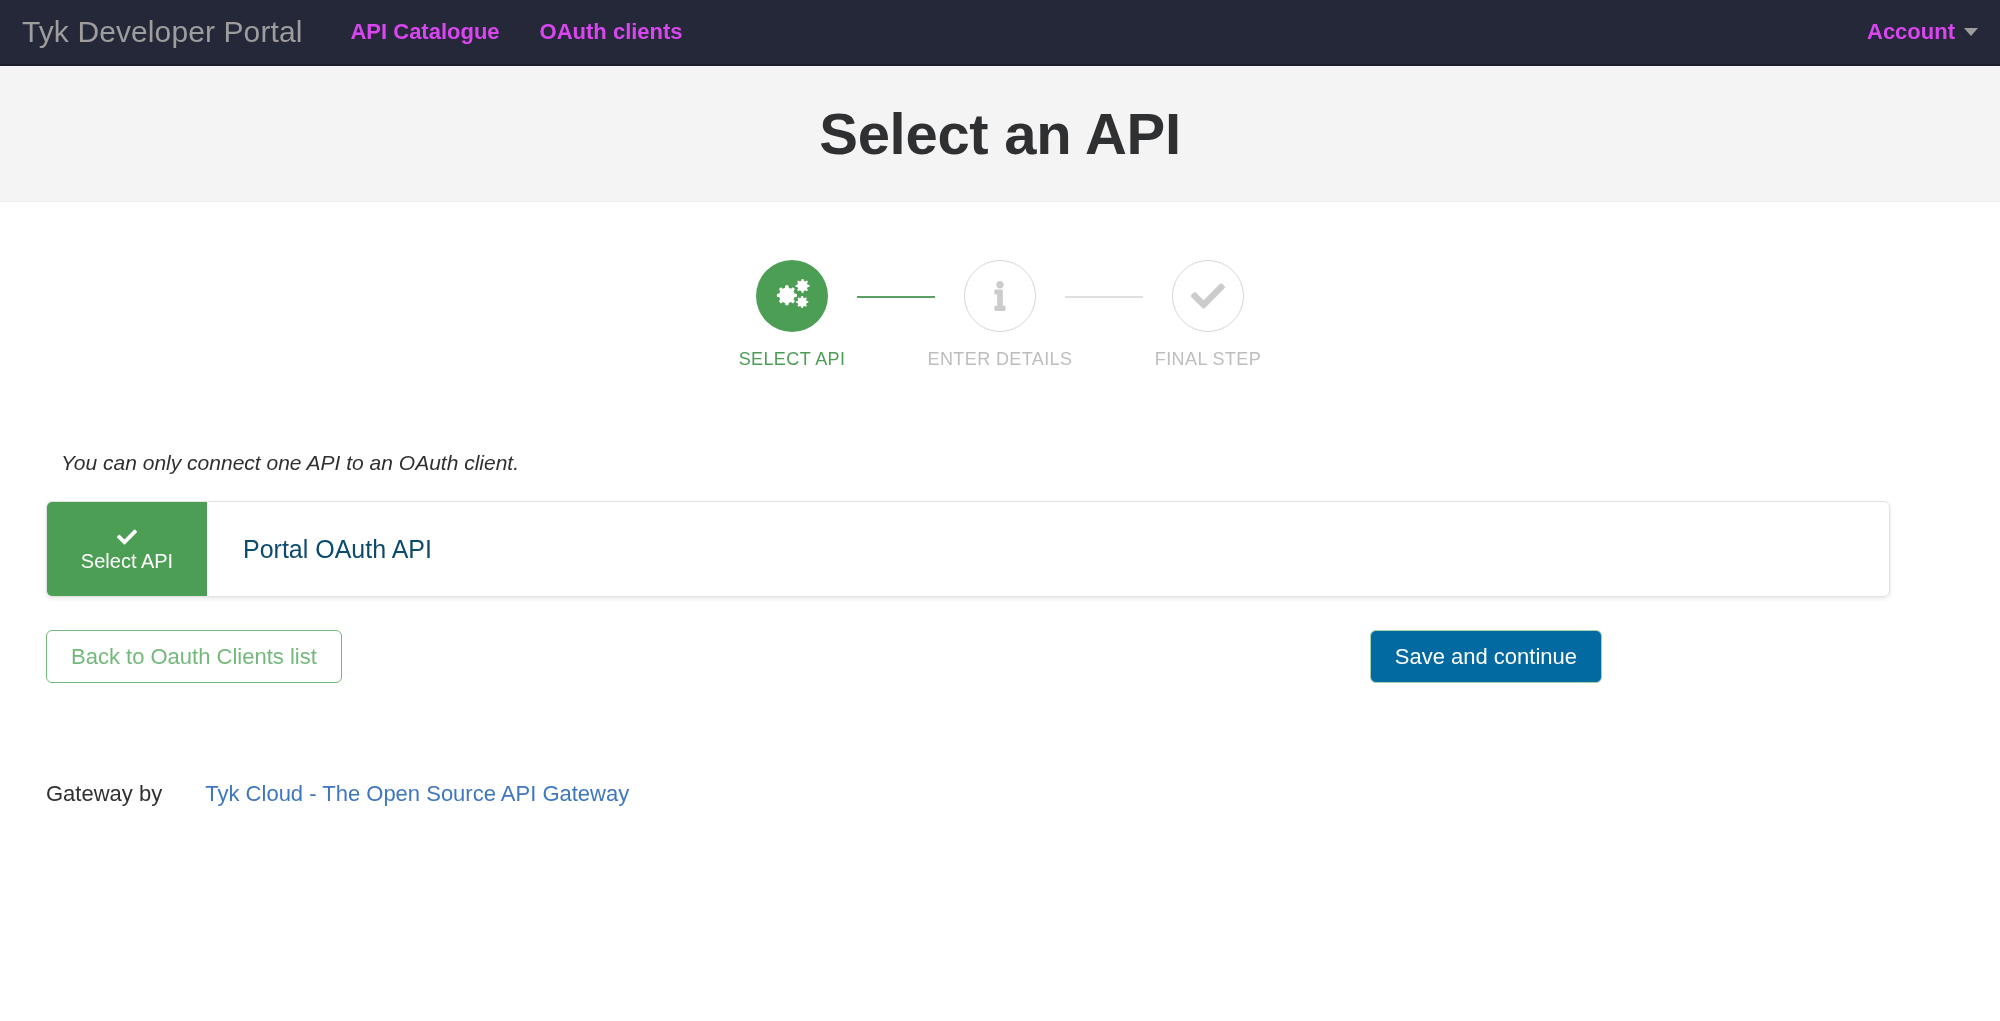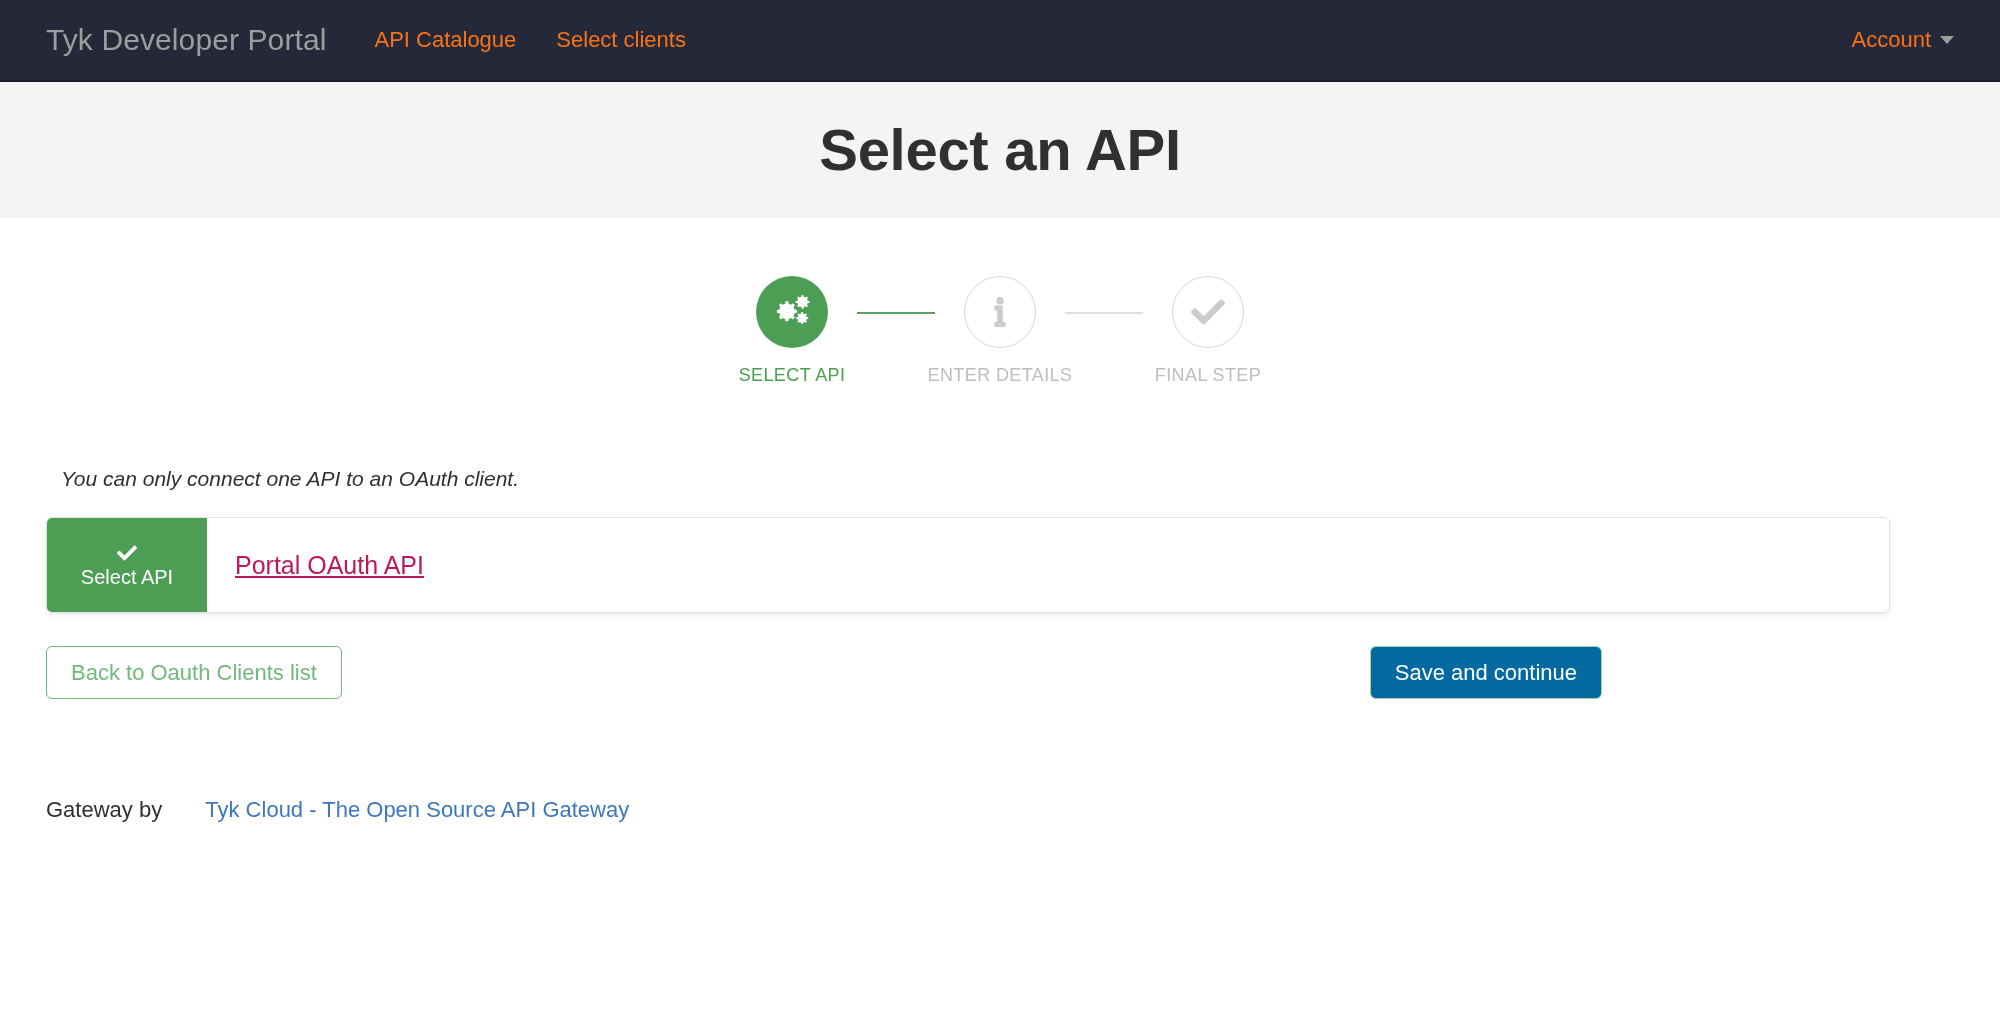--- a/index.html
+++ b/index.html
@@ -6,42 +6,42 @@
   html, body {
     margin: 0; padding: 0;
     width: 2000px; height: 1021px;
     background: #ffffff;
     font-family: "Liberation Sans", sans-serif;
     -webkit-font-smoothing: antialiased;
   }
 
   
   .navbar {
-    height: 82px;
+    height: 66px;
     background: #252839;
     border-bottom: 2px solid #1b1d2a;
     display: flex;
     align-items: center;
-    padding: 0 46px;
+    padding: 0 22px;
     position: relative;
   }
   .brand {
     color: #9d9d9d;
     font-size: 30px;
     font-weight: 400;
     letter-spacing: 0.1px;
     margin-right: 48px;
     white-space: nowrap;
     cursor: pointer;
   }
   .nav-links { display: flex; align-items: center; gap: 40px; }
   .nav-link {
-    color: #f97316;
+    color: #d946ef;
     font-size: 22px;
-    font-weight: 400;
+    font-weight: 700;
     text-decoration: none;
     white-space: nowrap;
     cursor: pointer;
   }
   .nav-right {
     margin-left: auto;
     display: flex;
     align-items: center;
     gap: 9px;
     cursor: pointer;
@@ -167,24 +167,23 @@
     line-height: 1;
     display: block;
   }
   .select-api-btn .label {
     font-size: 20px;
     line-height: 1;
   }
   .api-name {
     display: flex;
     align-items: center;
-    padding-left: 28px;
+    padding-left: 36px;
     font-size: 25px;
-    color: #be185d;
-    text-decoration: underline;
+    color: #0c4a6e;
   }
 
   
   .actions {
     margin-top: 33px;
     display: flex;
     align-items: center;
     width: 1556px;
   }
   .btn-back {
@@ -224,21 +223,21 @@
     margin-left: 37px;
   }
 </style>
 </head>
 <body>
 
 <div class="navbar">
   <a class="brand">Tyk Developer Portal</a>
   <div class="nav-links">
     <a class="nav-link">API Catalogue</a>
-    <a class="nav-link">Select clients</a>
+    <a class="nav-link">OAuth clients</a>
   </div>
   <div class="nav-right">
     <span class="nav-link">Account</span>
     <span class="caret"></span>
   </div>
 </div>
 
 <div class="jumbotron">
   <h1 class="page-title">Select an API</h1>
 </div>

